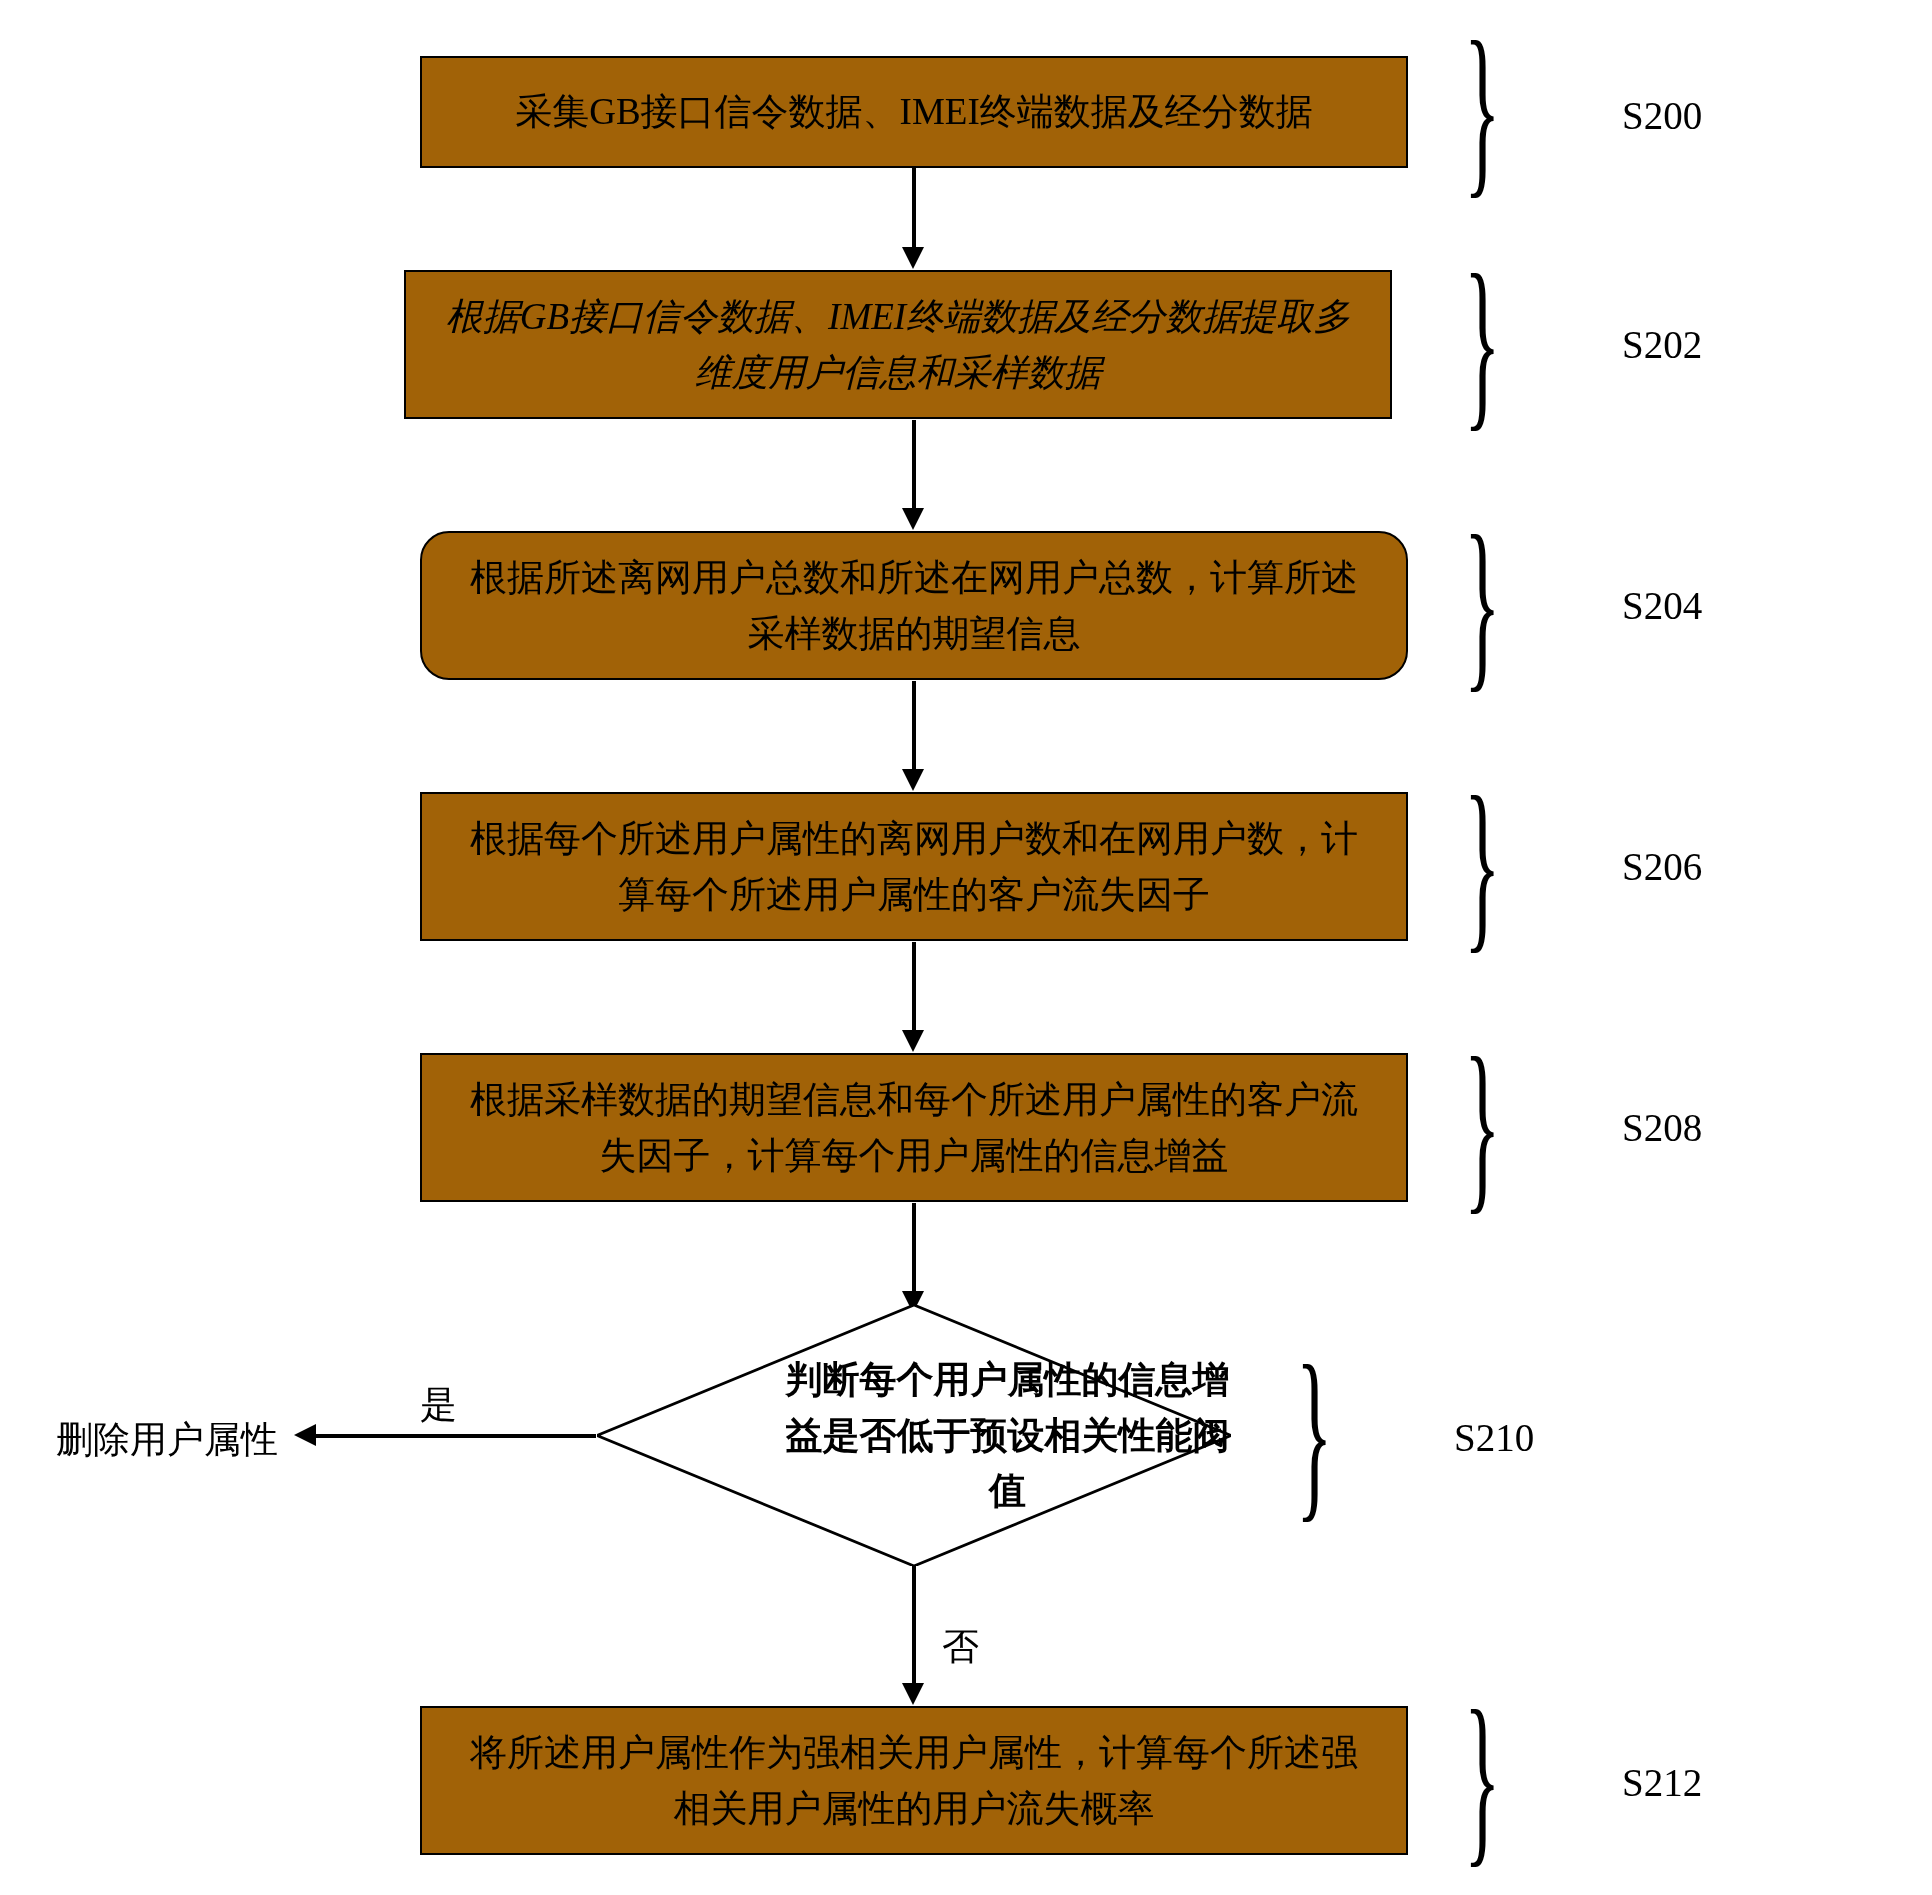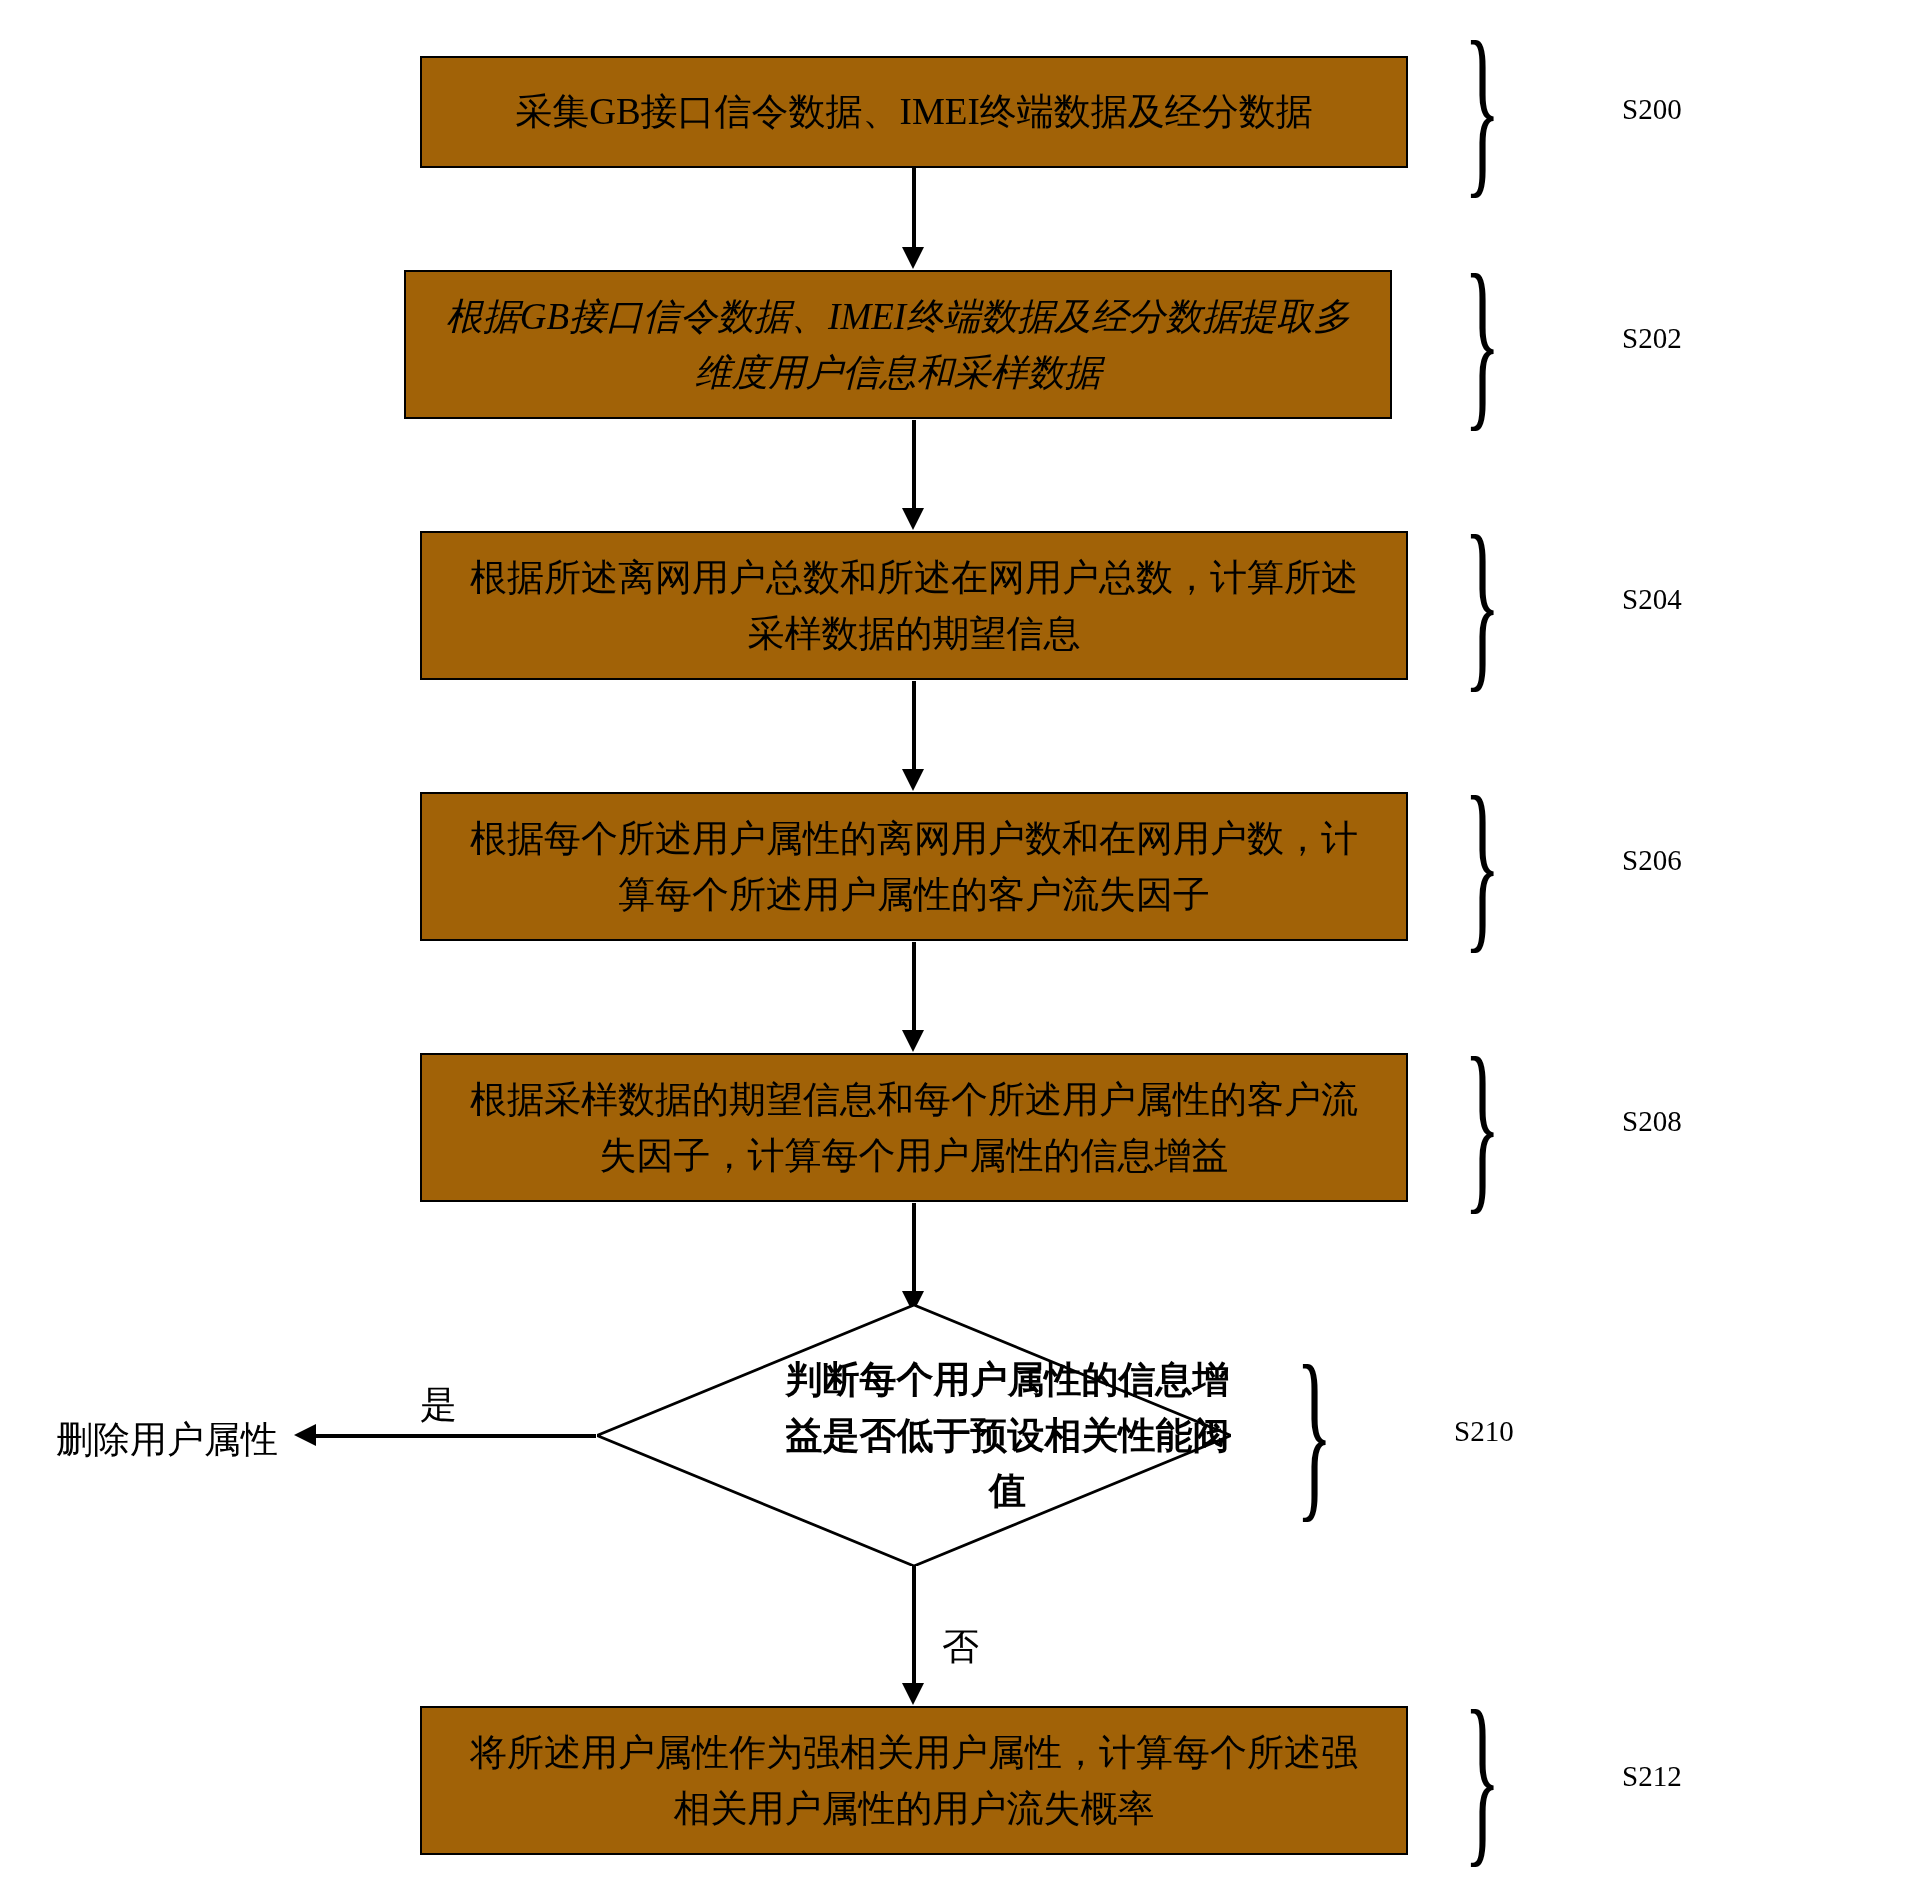--- a/index.html
+++ b/index.html
@@ -26,21 +26,21 @@
       display: flex;
       align-items: center;
       justify-content: center;
       text-align: center;
       font-size: 37px;
       line-height: 1.5;
       padding: 18.6px 37px;
     }
     .step-label {
       position: absolute;
-      font-size: 29px;
+      font-size: 39px;
       font-family: "Times New Roman", serif;
     }
     .arrow-line {
       position: absolute;
       background: #000;
     }
     .arrow-head {
       position: absolute;
       width: 0;
       height: 0;
@@ -109,21 +109,21 @@
 
   <div class="box" style="left: 404px; top: 270px; width: 988px; height: 149px; font-style: italic;">
     <span>根据GB接口信令数据、IMEI终端数据及经分数据提取多维度用户信息和采样数据</span>
   </div>
   <div class="curly-brace" style="left: 1464px; top: 298px;">}</div>
   <div class="step-label" style="left: 1622px; top: 322px; font-family: Liberation Serif, serif;">S202</div>
 
   <div class="arrow-line" style="left: 912px; top: 420px; width: 3.7px; height: 93px;"></div>
   <div class="arrow-head" style="left: 902px; top: 508px;"></div>
 
-  <div class="box" style="left: 420px; top: 531px; width: 988px; height: 149px;">
+  <div class="box" style="left: 420px; top: 531px; width: 988px; height: 149px; border-radius: 29px;">
     <span>根据所述离网用户总数和所述在网用户总数，计算所述采样数据的期望信息</span>
   </div>
   <div class="curly-brace" style="left: 1464px; top: 559px;">}</div>
   <div class="step-label" style="left: 1622px; top: 583px;">S204</div>
 
   <div class="arrow-line" style="left: 912px; top: 681px; width: 3.7px; height: 93px;"></div>
   <div class="arrow-head" style="left: 902px; top: 769px;"></div>
 
   <div class="box" style="left: 420px; top: 792px; width: 988px; height: 149px;">
     <span>根据每个所述用户属性的离网用户数和在网用户数，计算每个所述用户属性的客户流失因子</span>

